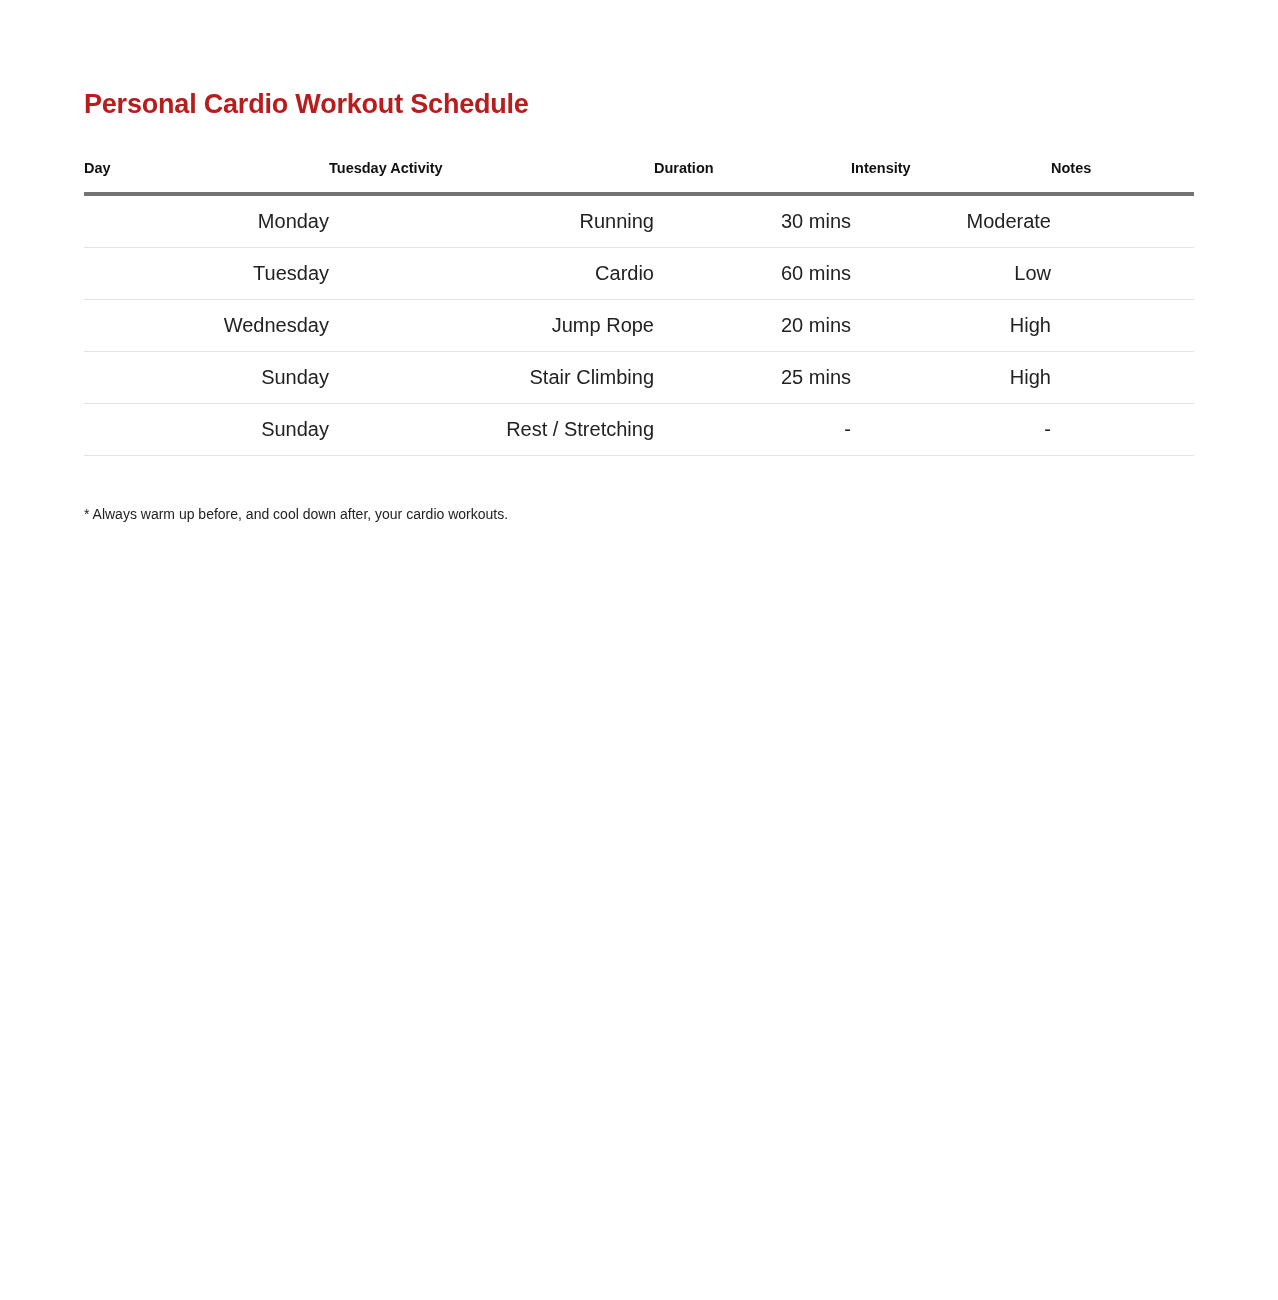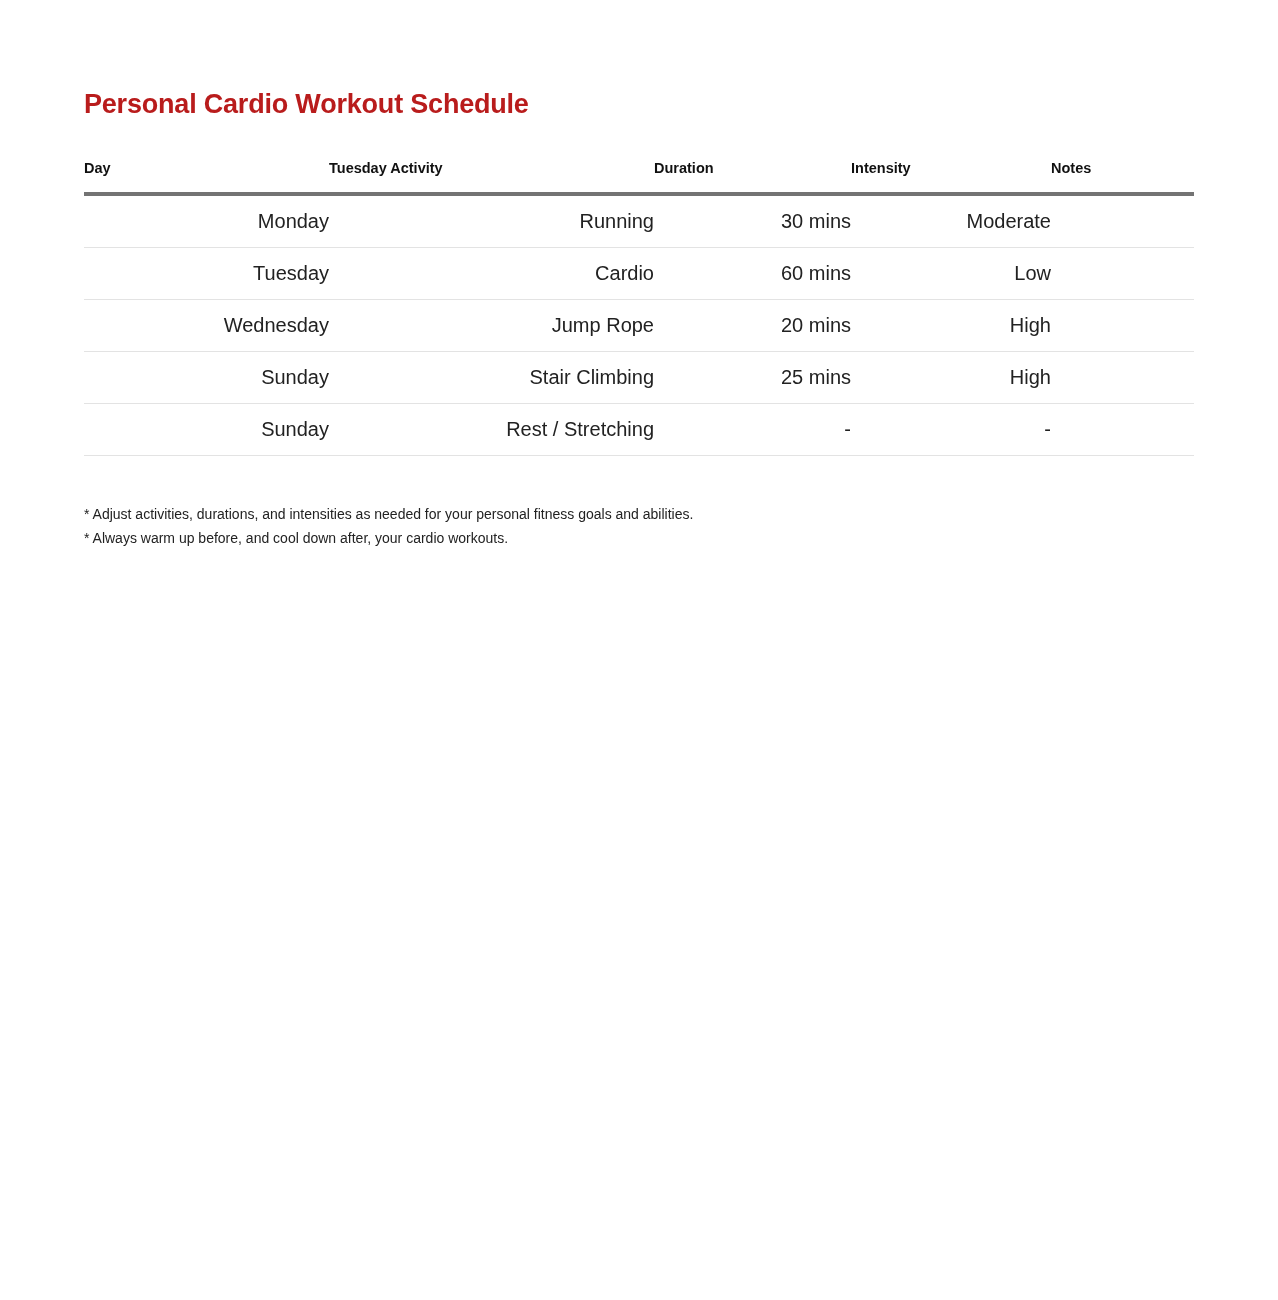--- a/index.html
+++ b/index.html
@@ -124,17 +124,16 @@
         <td>Sunday</td>
         <td>Rest / Stretching</td>
         <td>-</td>
         <td>-</td>
         <td></td>
       </tr>
     </tbody>
   </table>
 
   <div class="notes">
-    <div>* Adjust activities, durations, and intensities as needed for your personal fitness goals and abilities.</div>
     <div>* Always warm up before, and cool down after, your cardio workouts.</div>
   </div>
 
 </div>
 
 </body></html>

